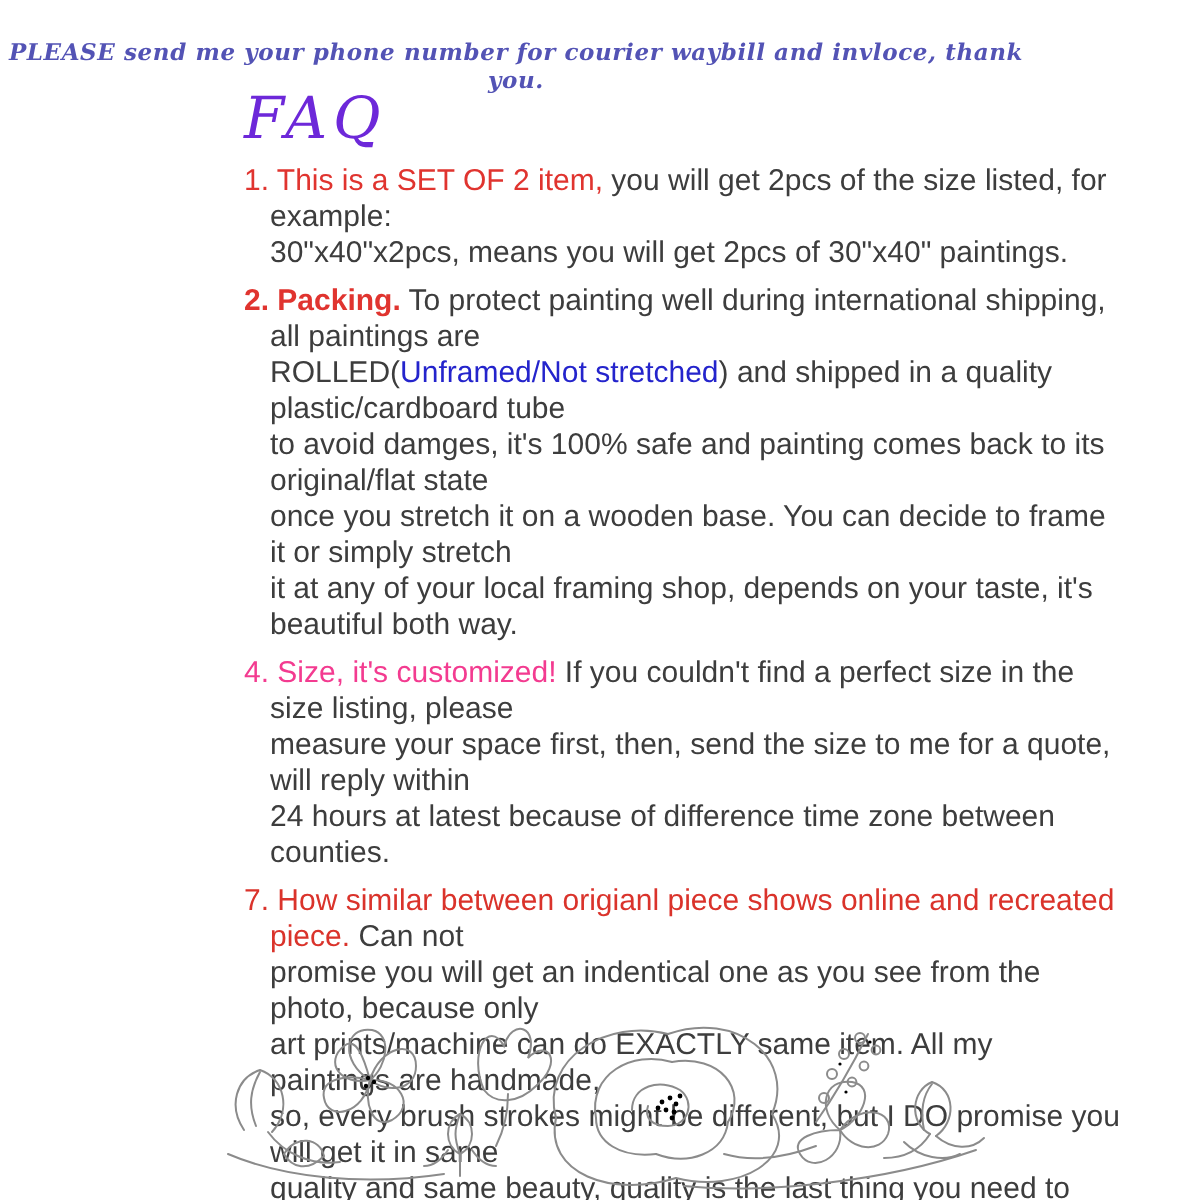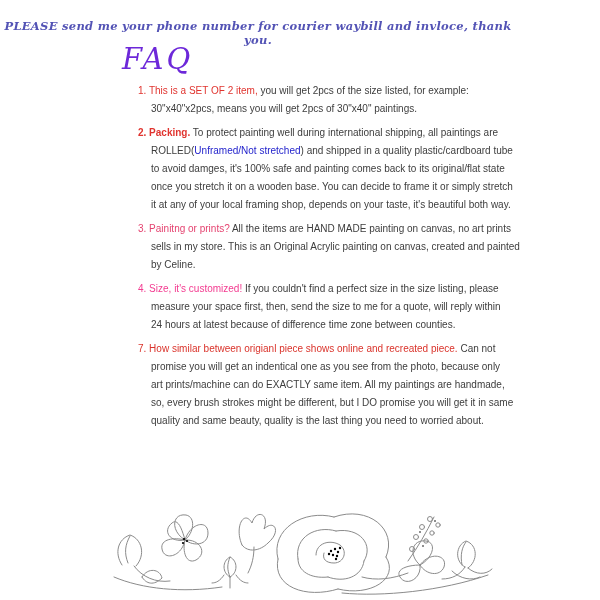--- a/index.html
+++ b/index.html
@@ -20,24 +20,24 @@
   .faq-title {
     position:absolute; top:42px; left:122px;
     font-family:"DejaVu Serif", serif;
     font-style:italic;
     font-size:29px; letter-spacing:3px;
   }
   .faq-list {
     position:absolute; top:82px; left:122px; width:438px;
   }
   .faq-item {
-    margin:0 0 6px 16px;
+    margin:0 0 6px 0;
     padding-left:13px; text-indent:-13px;
     white-space:pre-line;
-    font-size:10px; line-height:18px;
+    font-size:15px; line-height:18px;
   }
   .floral {
     position:absolute; left:112px; top:503px;
   }
   .floral svg path, .floral svg circle.o { fill:none; stroke:currentColor; stroke-width:1; stroke-linecap:round; }
   .floral svg circle.d { stroke:none; }
 </style>
 </head>
 <body>
 
@@ -46,23 +46,20 @@
 <div class="faq-title" style="color: #6d28d9;">FAQ</div>
 
 <div class="faq-list" style="color: rgb(61, 61, 61);">
     <p class="faq-item"><span class="faq-heading" style="color: rgb(224, 52, 47);">1. This is a SET OF 2 item,</span><span> you will get 2pcs of the size listed, for example:
 30"x40"x2pcs, means you will get 2pcs of 30"x40" paintings.</span></p>
     <p class="faq-item"><span class="faq-heading" style="color: rgb(224, 52, 47); font-weight: bold;">2. Packing.</span><span> To protect painting well during international shipping, all paintings are
 ROLLED(</span><span style="color: rgb(36, 36, 204);">Unframed/Not stretched</span><span>) and shipped in a quality plastic/cardboard tube
 to avoid damges, it's 100% safe and painting comes back to its original/flat state
 once you stretch it on a wooden base. You can decide to frame it or simply stretch
 it at any of your local framing shop, depends on your taste, it's beautiful both way.</span></p>
-    <p class="faq-item"><span class="faq-heading" style="color: rgb(229, 67, 112);">3. Painitng or prints?</span><span> All the items are HAND MADE painting on canvas, no art prints
-sells in my store. This is an Original Acrylic painting on canvas, created and painted
-by Celine.</span></p>
     <p class="faq-item"><span class="faq-heading" style="color: rgb(243, 59, 144);">4. Size, it's customized!</span><span> If you couldn't find a perfect size in the size listing, please
 measure your space first, then, send the size to me for a quote, will reply within
 24 hours at latest because of difference time zone between counties.</span></p>
     <p class="faq-item"><span class="faq-heading" style="color: rgb(218, 51, 43);">7. How similar between origianl piece shows online and recreated piece.</span><span> Can not
 promise you will get an indentical one as you see from the photo, because only
 art prints/machine can do EXACTLY same item. All my paintings are handmade,
 so, every brush strokes might be different, but I DO promise you will get it in same
 quality and same beauty, quality is the last thing you need to worried about.</span></p>
   </div>
 

